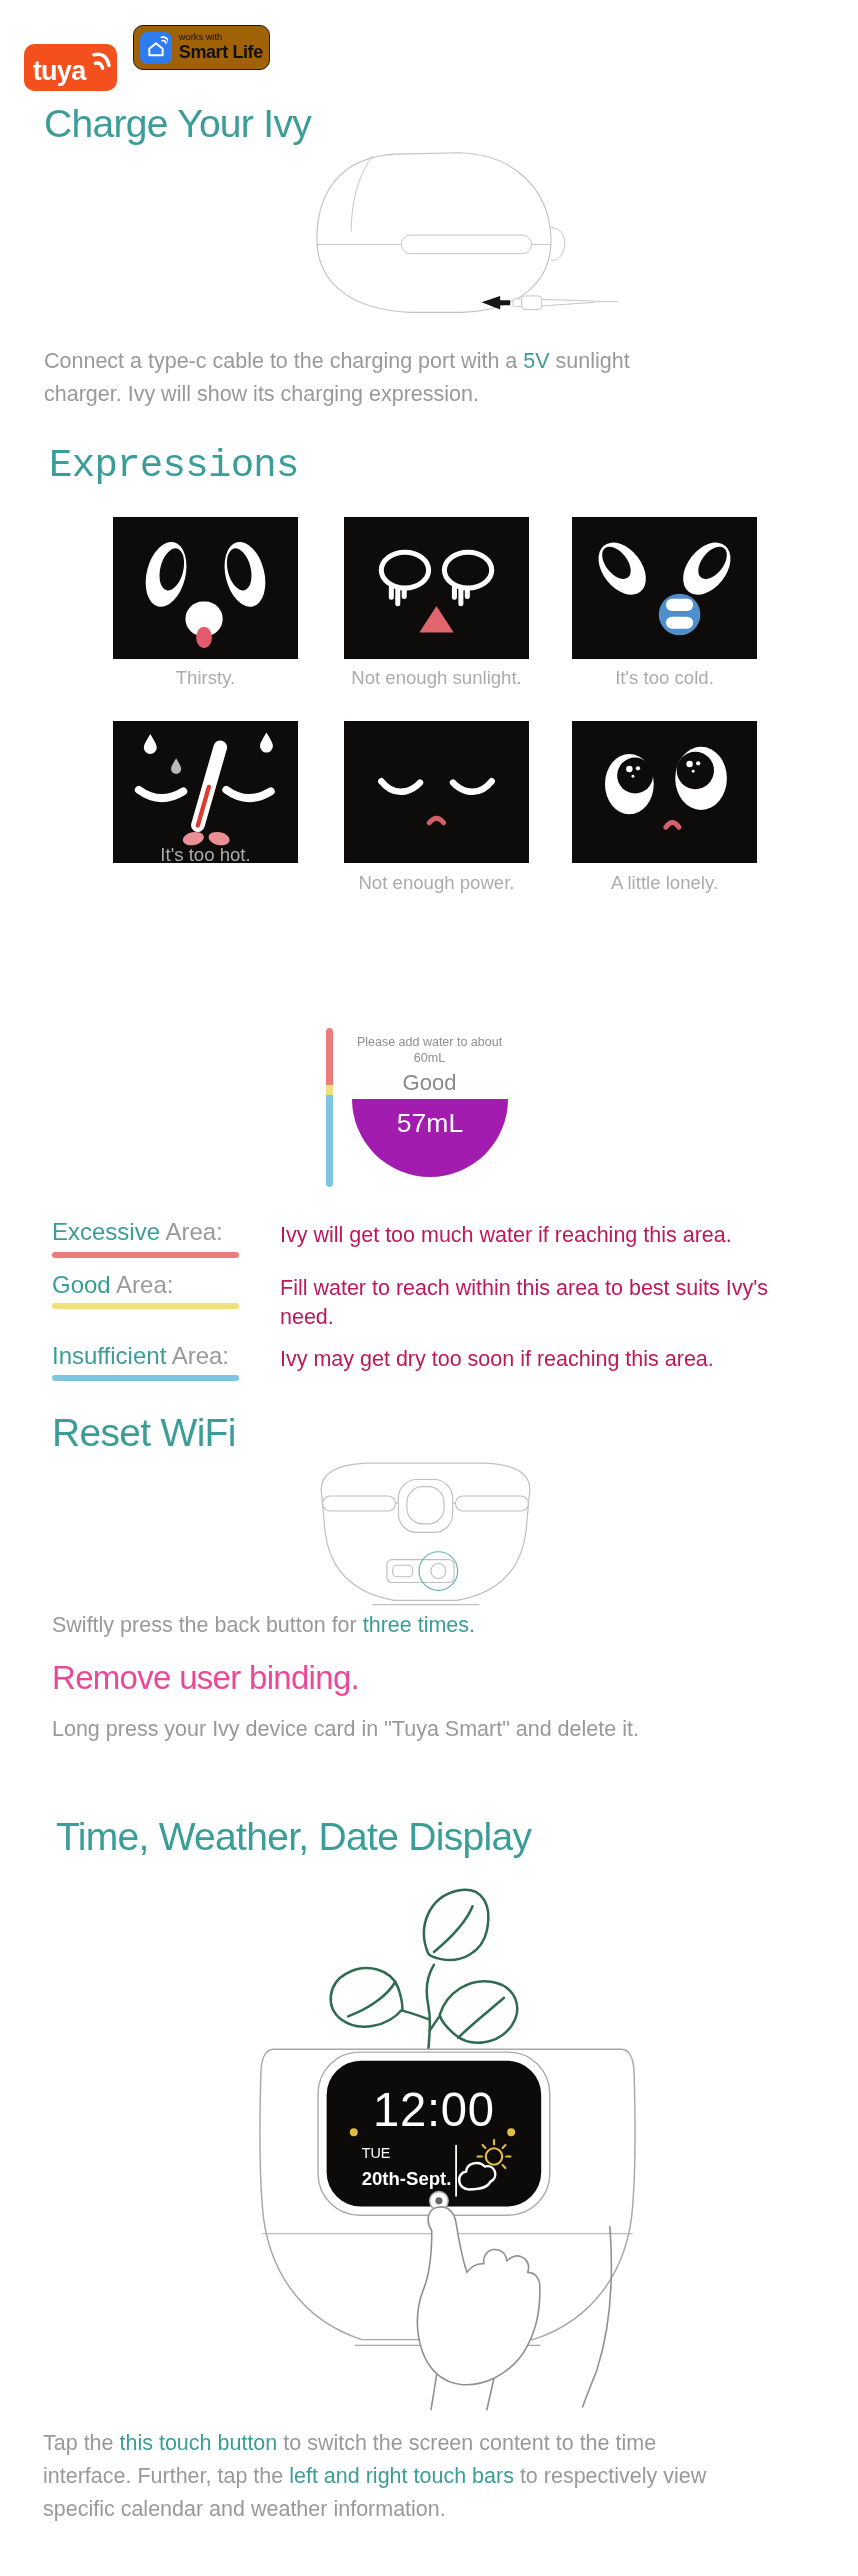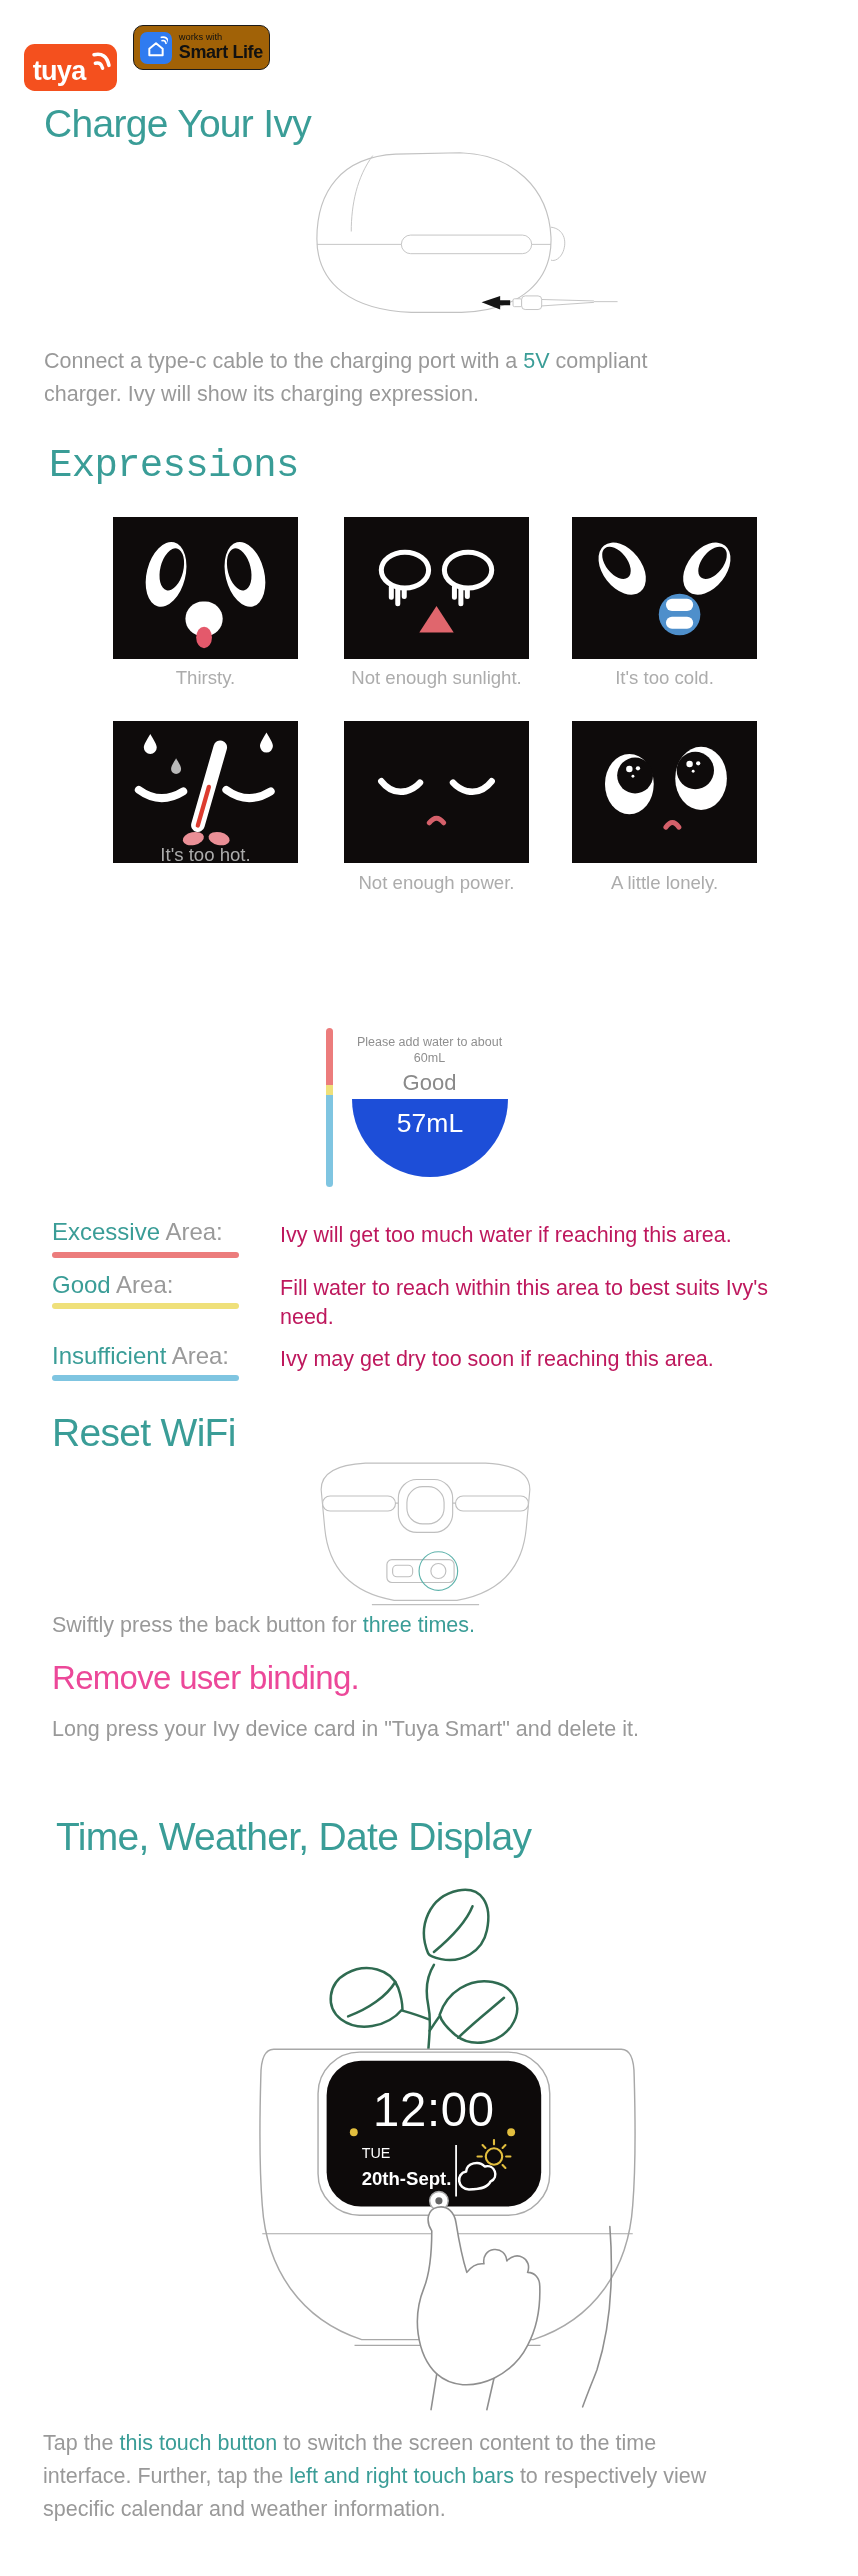--- a/index.html
+++ b/index.html
@@ -28,21 +28,21 @@
   .badge-texts { display:flex; flex-direction:column; line-height:1.05; }
   .badge-works { font-size:9.3px; color:#111; }
   .badge-smart { font-size:18px; font-weight:700; color:#111; letter-spacing:-0.4px; }
   .gauge-bar { left:326px; top:1028px; width:7.2px; height:159px; border-radius:3.6px; overflow:hidden; }
   .gauge-red { height:57px; background:#EC7C7C; }
   .gauge-yellow { height:10px; background:#EFE07A; }
   .gauge-blue { height:92px; background:#7FC5E1; }
   .gauge-prompt { left:336px; top:1035px; width:187px; text-align:center; font-size:12.5px;
                   line-height:15.7px; color:#8F8F8F; }
   .gauge-status { left:336px; top:1070px; width:187px; text-align:center; font-size:22px; color:#8A8A8A; }
-  .bowl { left:352px; top:1099px; width:156px; height:78px; background:#1d4ed8;
+  .bowl { left:352px; top:1099px; width:156px; height:78px; background:#a21caf;
           border-radius:0 0 79px 79px; text-align:center; }
   .bowl-level { font-size:26.5px; color:#ffffff; padding-top:8.6px; }
 </style>
 </head>
 <body>
 
 <div class="page">
 
   <div class="abs logo-tuya">
     <svg width="93" height="47" viewBox="0 0 130 66">
@@ -81,21 +81,21 @@
       <path d="M345,112 C362,114 368,130 362,146 C358,156 350,160 345,158"></path>
     </g>
     <g>
       <path d="M248,217 l26,-9 v6 h14 v7 h-14 v6 z" fill="#151515"></path>
       <rect x="292" y="212" width="12" height="11" rx="2" fill="#ffffff" stroke="#C2C2C2" stroke-width="1.3"></rect>
       <rect x="304" y="208" width="28" height="19" rx="5" fill="#ffffff" stroke="#C2C2C2" stroke-width="1.3"></rect>
       <path d="M332,213 L405,215 M332,222 L405,217 M405,216 L438,216" stroke="#C2C2C2" stroke-width="1.3" fill="none"></path>
     </g>
   </svg>
 
-  <div class="abs body-text" style="left:44px; top:345px;"><span>Connect a type-c cable to the charging port with a </span><span class="accent">5V</span><span> compliant</span><br><span>charger. Ivy will show its charging expression.</span></div>
+  <div class="abs body-text" style="left:44px; top:345px;"><span>Connect a type-c cable to the charging port with a </span><span class="accent">5V</span><span> sunlight</span><br><span>charger. Ivy will show its charging expression.</span></div>
 
   <div class="abs h1" style="left:49px; top:444px;font-family:Liberation Mono, monospace;">Expressions</div>
 
   <div class="abs face" style="left:113px; top:517px;">
     <svg width="185" height="142" viewBox="0 0 258 198">
       <g fill="#ffffff">
         <ellipse cx="74" cy="80" rx="27" ry="46" transform="rotate(14 74 80)"></ellipse>
         <ellipse cx="184" cy="80" rx="27" ry="46" transform="rotate(-14 184 80)"></ellipse>
       </g>
       <g fill="#0E0B0B">

